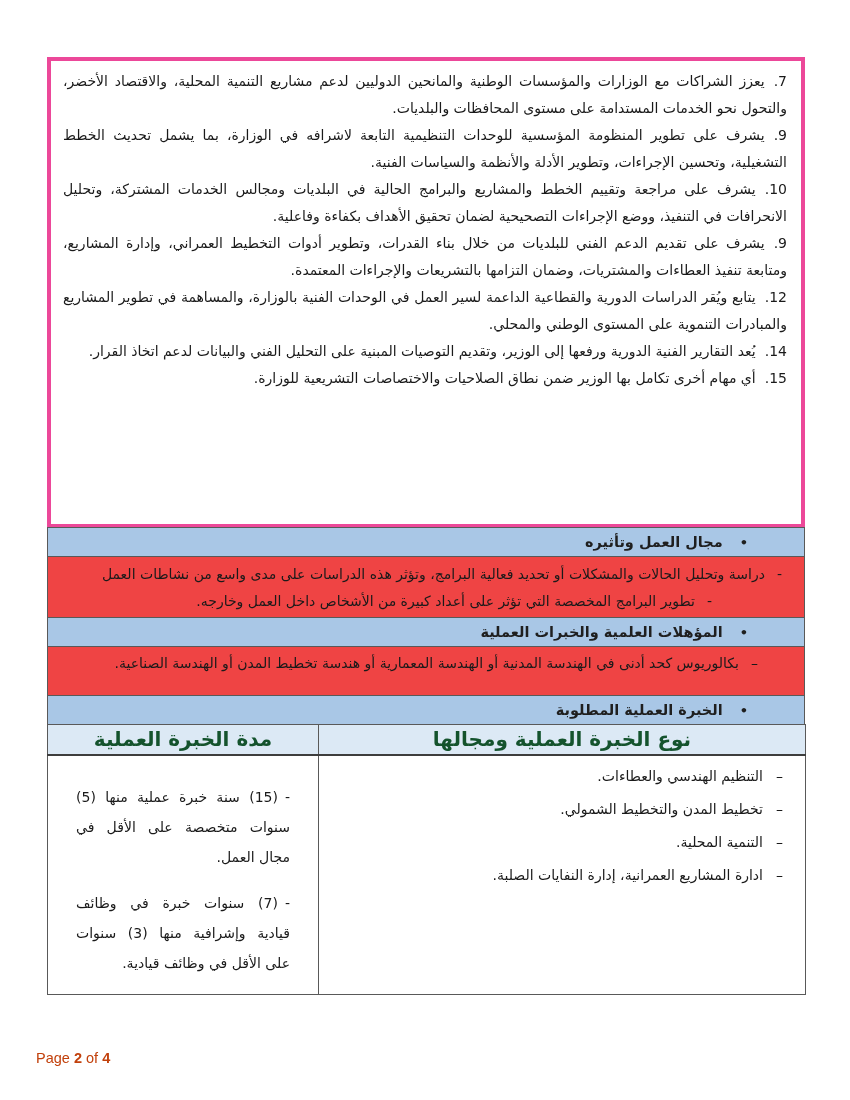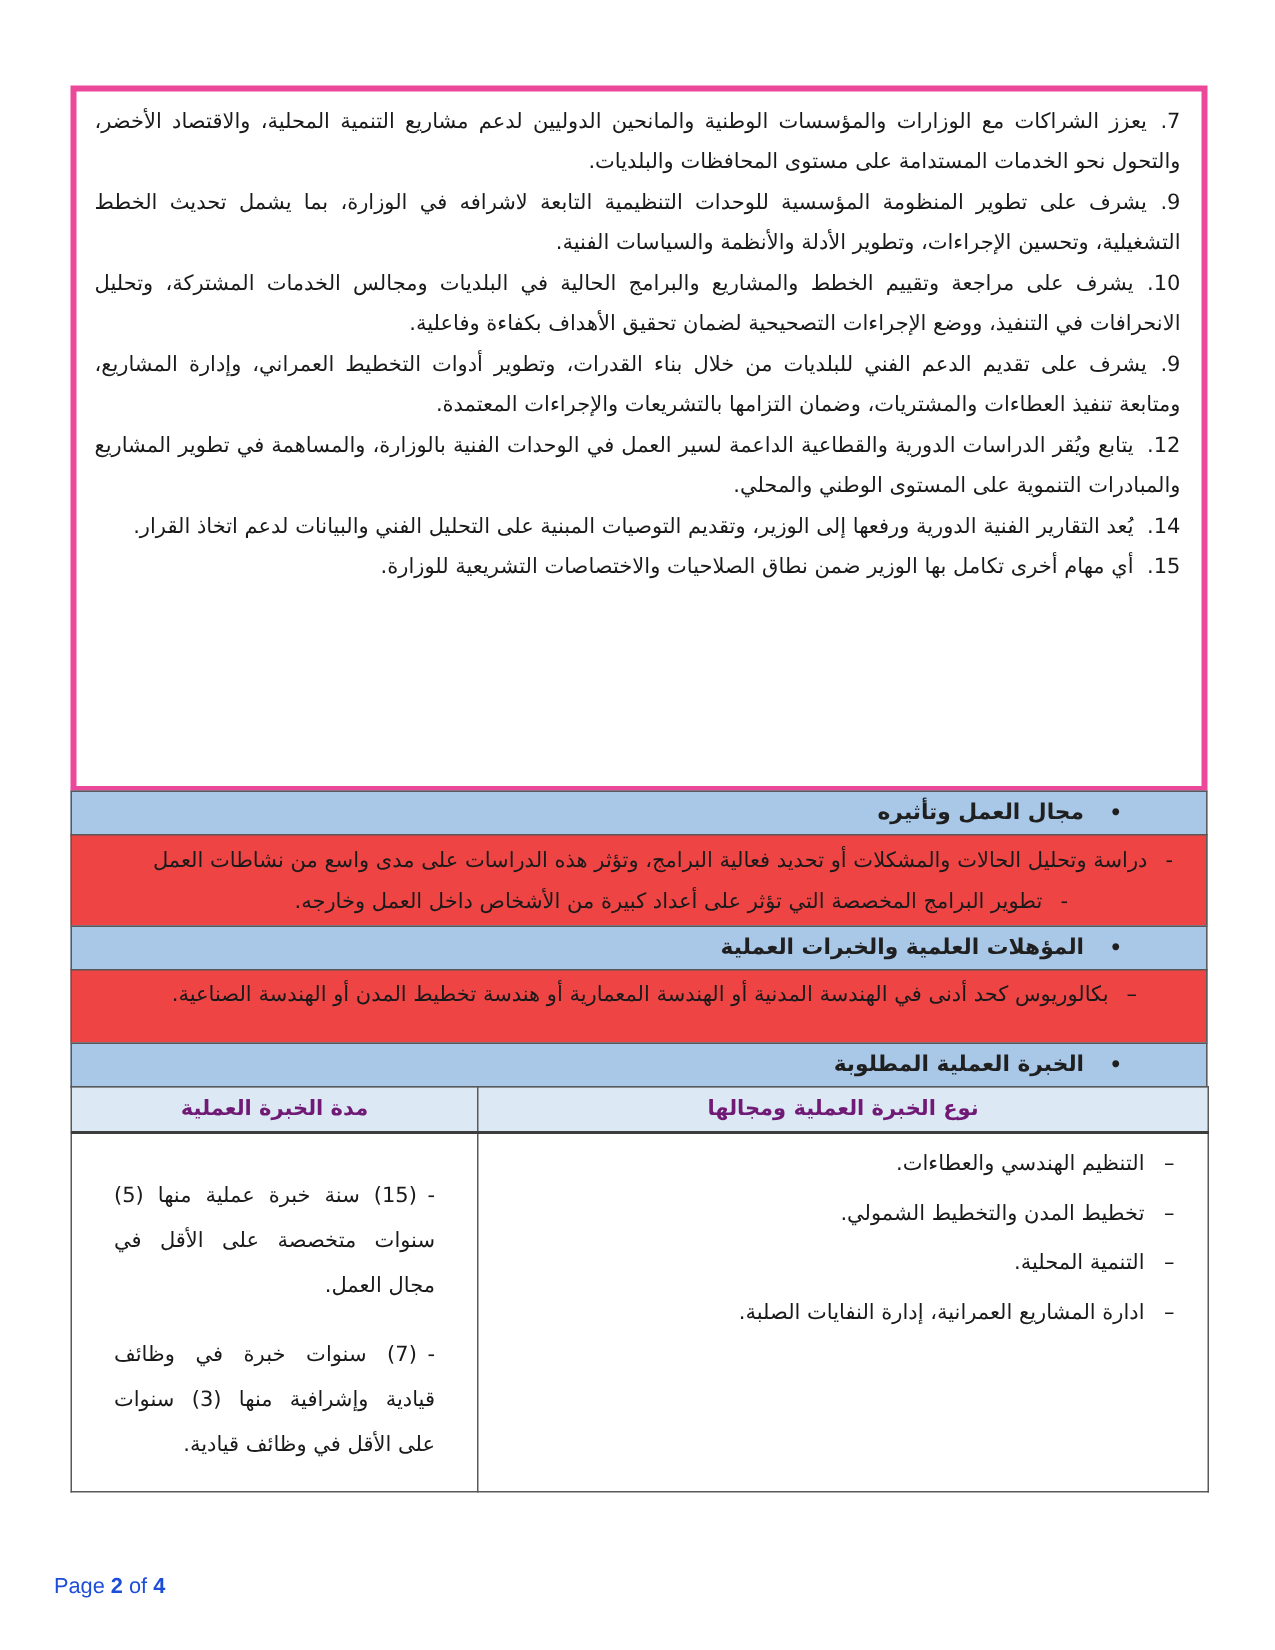--- a/index.html
+++ b/index.html
@@ -46,32 +46,32 @@
   
   .exp-table{
     width:758px;margin-top:-1px;border-collapse:collapse;table-layout:fixed;
     direction:rtl;font-size:14px;
   }
   .exp-table col.c-type{width:487px;}
   .exp-table col.c-duration{width:271px;}
   .exp-table th,.exp-table td{border:1px solid #595959;box-sizing:border-box;}
   .exp-table th{
     background:#dce9f5;border-bottom:2px solid #3d3d3d;height:30px;
-    font-weight:700;font-size:14px;text-align:center;vertical-align:middle;color:#701a75;
+    font-weight:700;font-size:20px;text-align:center;vertical-align:middle;color:#14532d;
   }
   .exp-table td{height:156px;vertical-align:top;background:#fff;padding:10px 8px 0 8px;}
   .type-item{margin:0 0 13px 0;line-height:20px;padding:0 14px 0 4px;}
   .type-item .dash{margin-left:13px;}
   .duration-item{margin:16px;line-height:30px;text-align:justify;padding:0 4px;}
   .duration-item .dash{margin-left:7px;}
 
   
   .page-footer{
     position:absolute;left:36px;top:1050px;direction:ltr;
-    font-family:"Liberation Sans",sans-serif;font-size:14.5px;color:#1d4ed8;
+    font-family:"Liberation Sans",sans-serif;font-size:14.5px;color:#c2410c;
   }
   .page-footer b{font-weight:700;}
 </style>
 </head>
 <body>
 
 <div class="doc">
 
   <div class="duties-box">
     <p class="duty"><span class="num">7.</span><span>يعزز الشراكات مع الوزارات والمؤسسات الوطنية والمانحين الدوليين لدعم مشاريع التنمية المحلية، والاقتصاد الأخضر، والتحول نحو الخدمات المستدامة على مستوى المحافظات والبلديات.</span></p>

